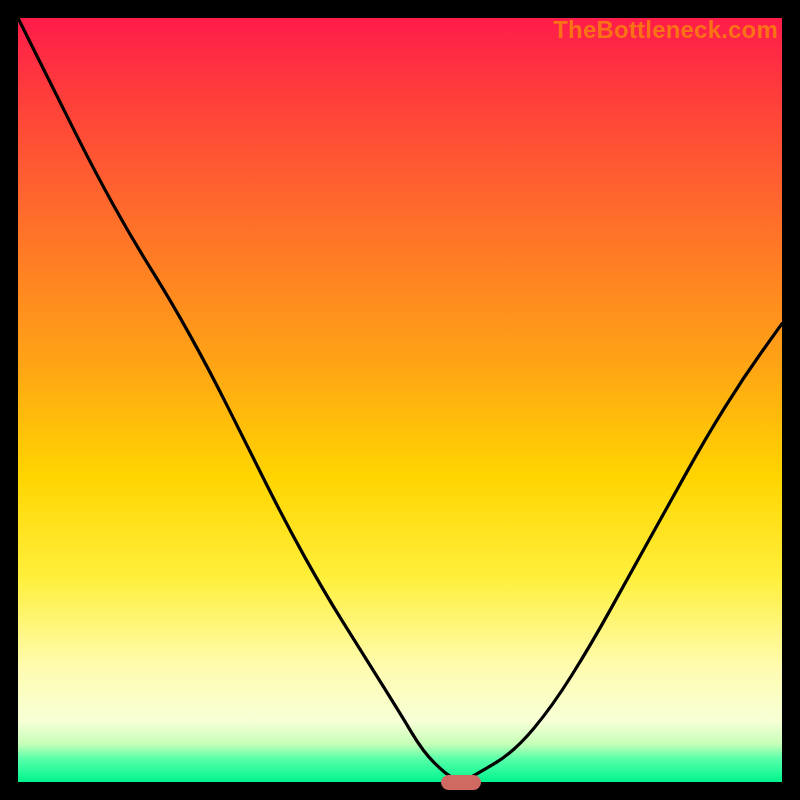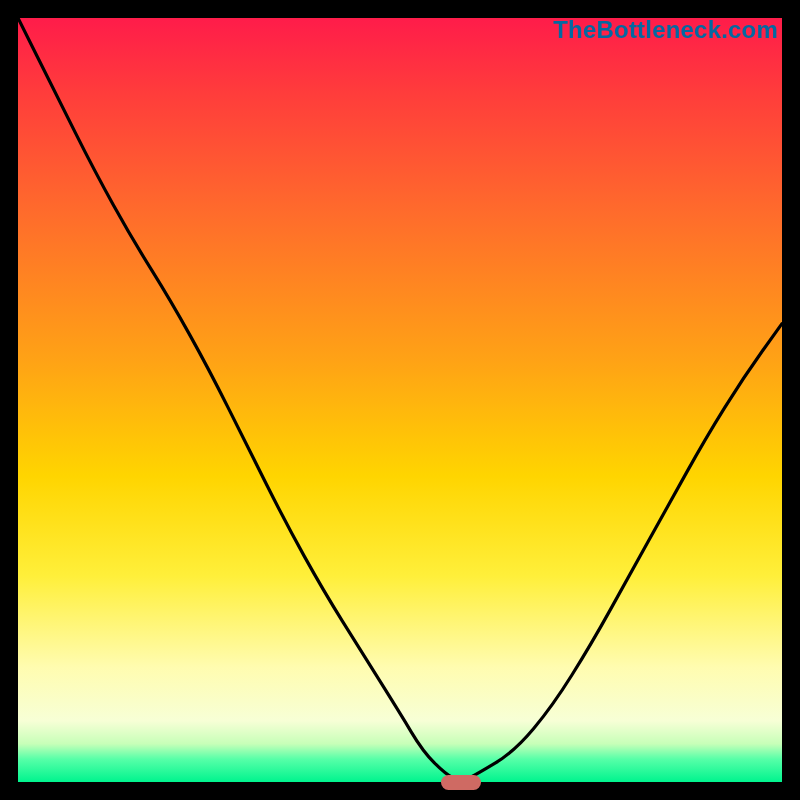--- a/index.html
+++ b/index.html
@@ -43,21 +43,21 @@
       #f7ffd6 92%,
       #c7ffb8 95%,
       #57ffa8 97%,
       #00f48e 100%
     );
   }
   .watermark {
     position: absolute;
     right: 4px;
     top: -2px;
-    color: #0369a1;
+    color: #f97316;
     font-weight: 700;
     font-size: 24px;
     letter-spacing: 0.2px;
     user-select: none;
   }
   svg.curve {
     position: absolute;
     left: 0;
     top: 0;
     width: 764px;

